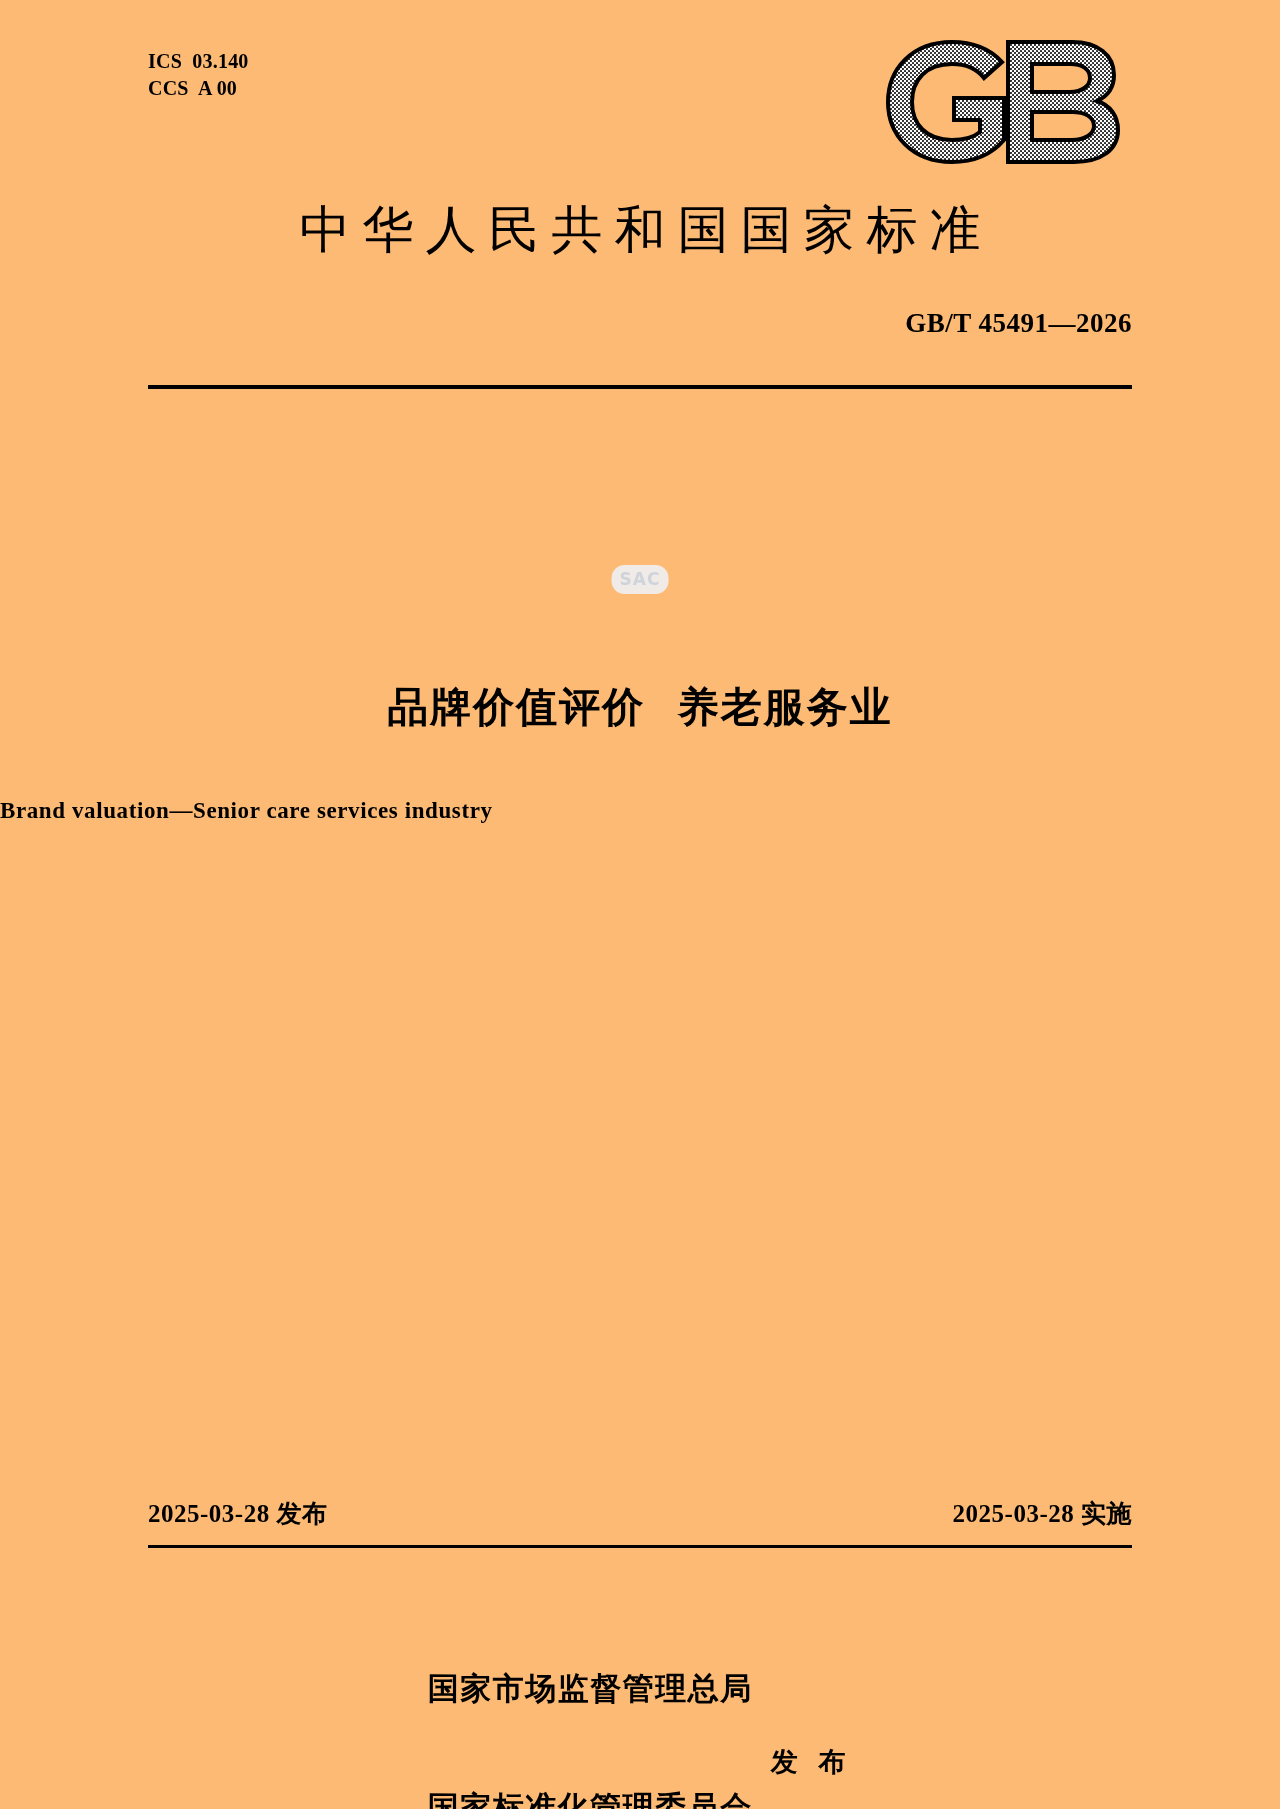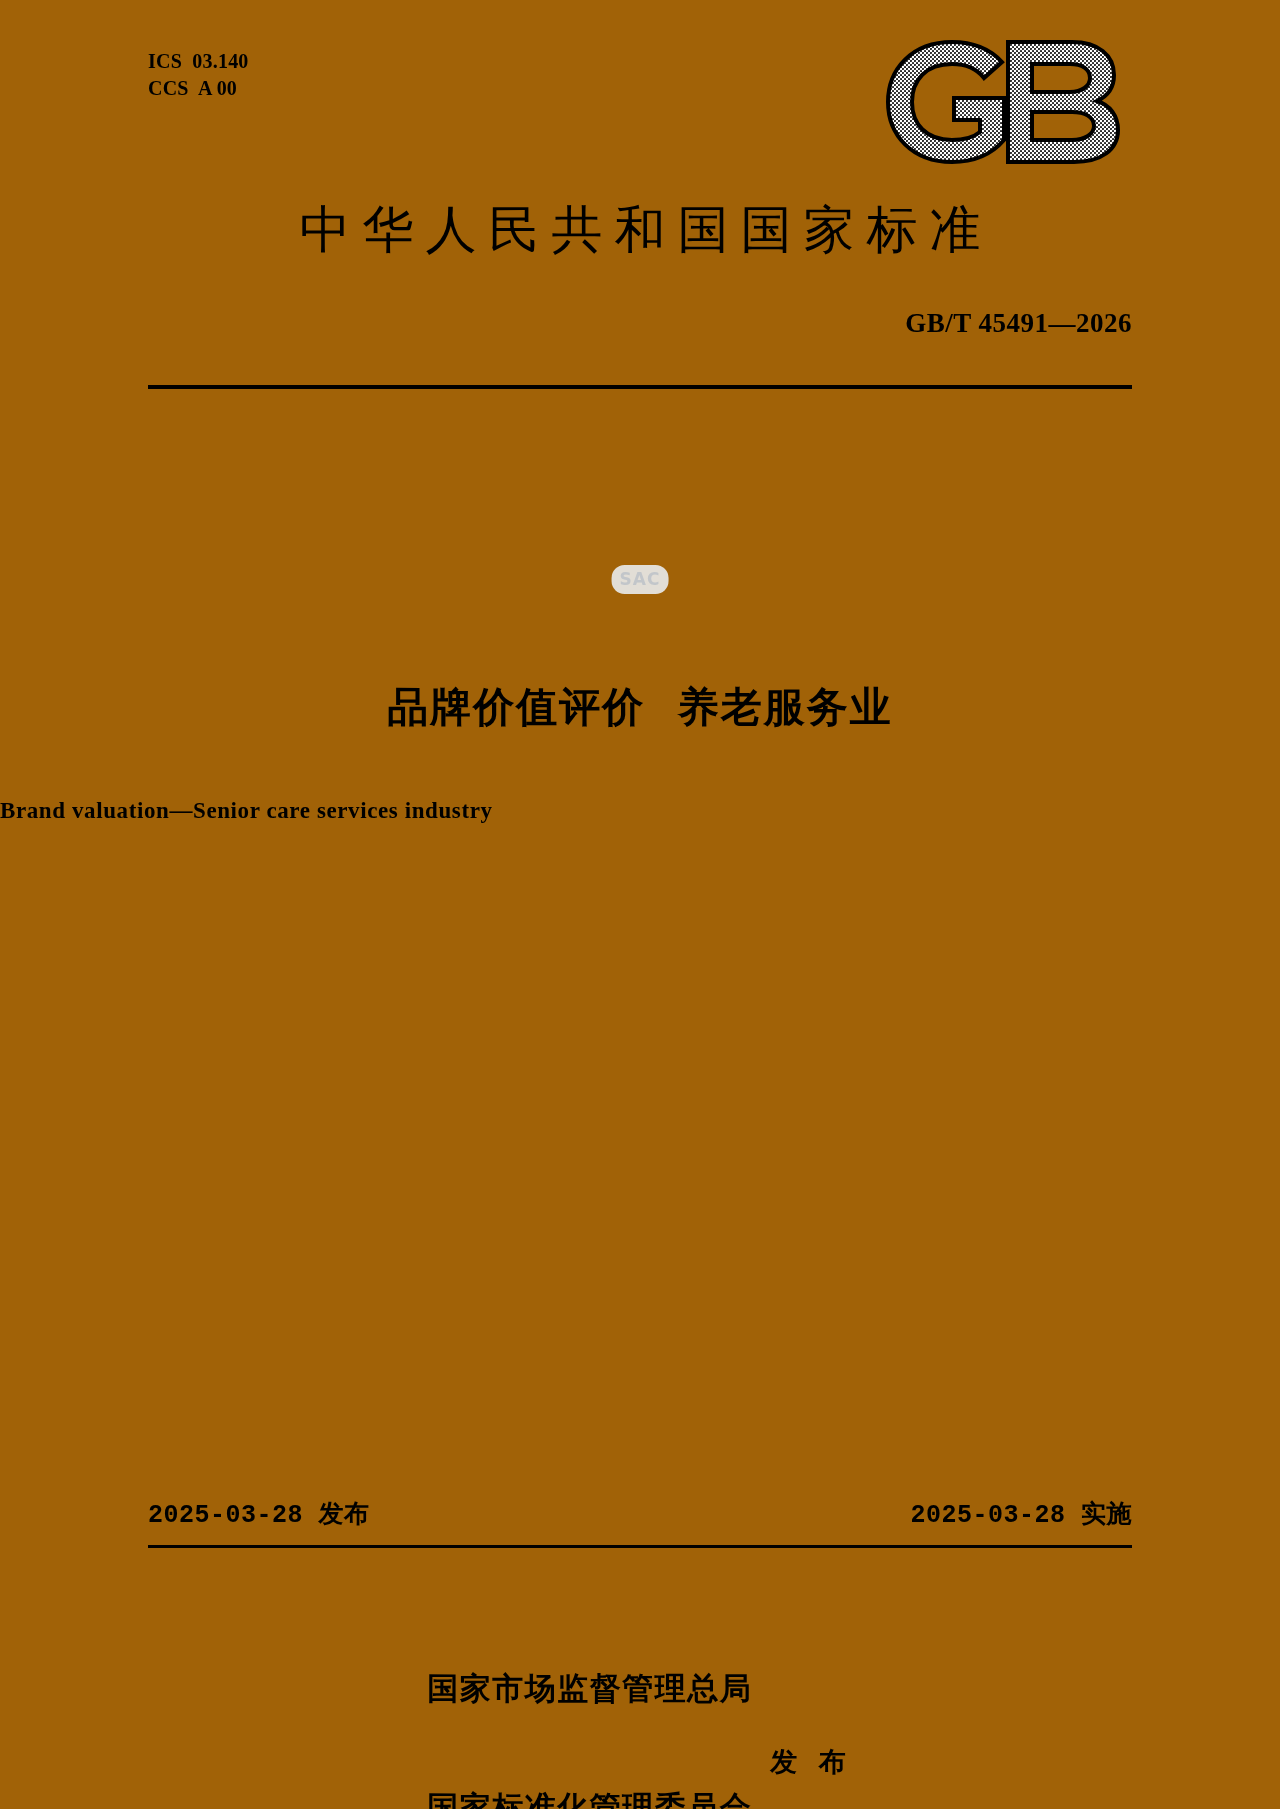--- a/index.html
+++ b/index.html
@@ -15,21 +15,21 @@
     color: #000000;
     position: relative;
     overflow: hidden;
   }
 
   .page {
     position: absolute;
     left: 0; top: 0;
     width: 1280px;
     height: 1809px;
-    background: #a16207;
+    background: #fdba74;
   }
 
   
   .codes {
     position: absolute;
     left: 148px;
     top: 48px;
     font-family: "Liberation Serif", serif;
     font-weight: bold;
     font-size: 20px;
@@ -136,21 +136,21 @@
   
   .date-row {
     position: absolute;
     left: 148px;
     right: 148px;
     top: 1490px;
     height: 40px;
     display: flex;
     justify-content: space-between;
     align-items: flex-end;
-    font-family: Liberation Mono, monospace;
+    font-family: Liberation Serif, serif;
     font-weight: bold;
     font-size: 25px;
     letter-spacing: 0.5px;
   }
   .date-row .d-left, .date-row .d-right { white-space: nowrap; }
 
   
   .publisher {
     position: absolute;
     left: 0; right: 0;
@@ -162,21 +162,21 @@
   .pub-names {
     font-family: "DejaVu Sans", sans-serif;
     font-weight: bold;
     font-size: 31px;
     line-height: 1.28;
     letter-spacing: 1.5px;
     text-align: center;
     white-space: pre;
   }
   .pub-verb {
-    font-family: Liberation Sans, sans-serif;
+    font-family: Liberation Serif, serif;
     font-weight: bold;
     font-size: 27px;
     letter-spacing: 7px;
     margin-left: 18px;
     padding-top: 26px;
     white-space: pre;
   }
 </style>
 </head>
 <body>

